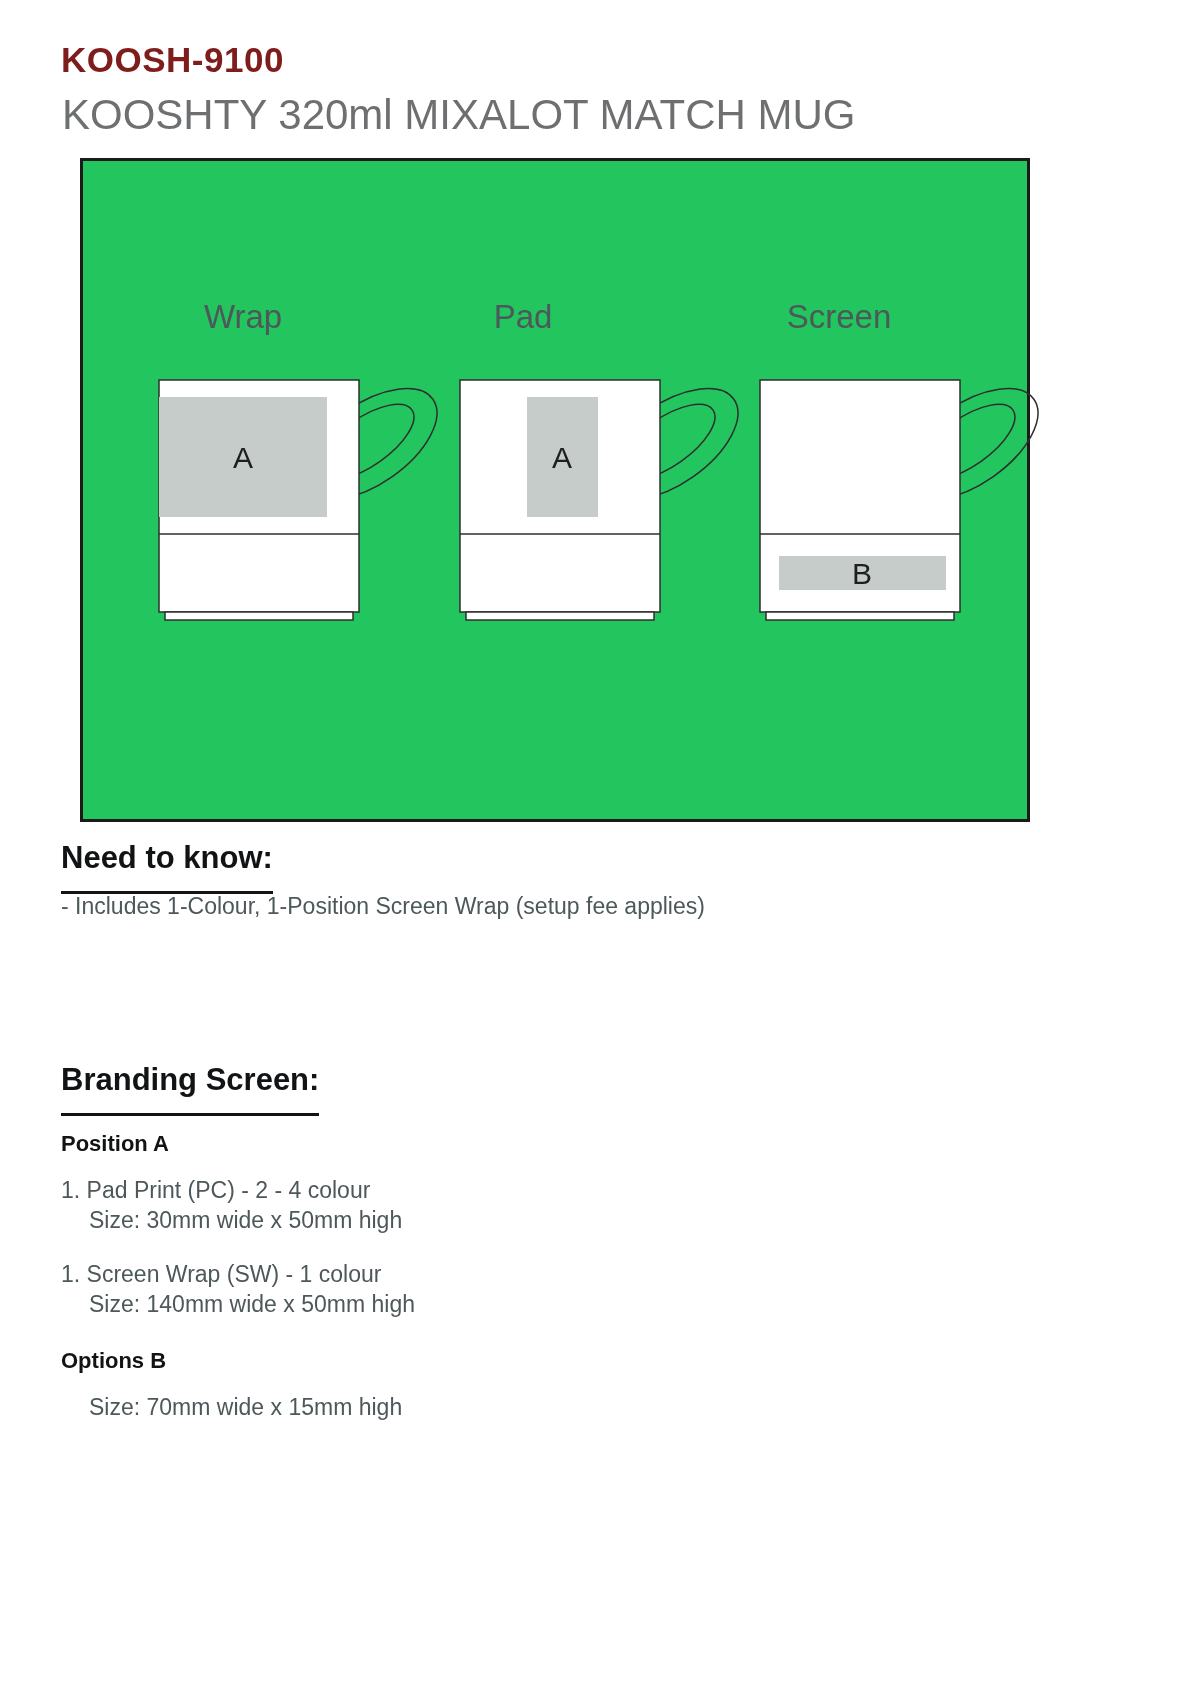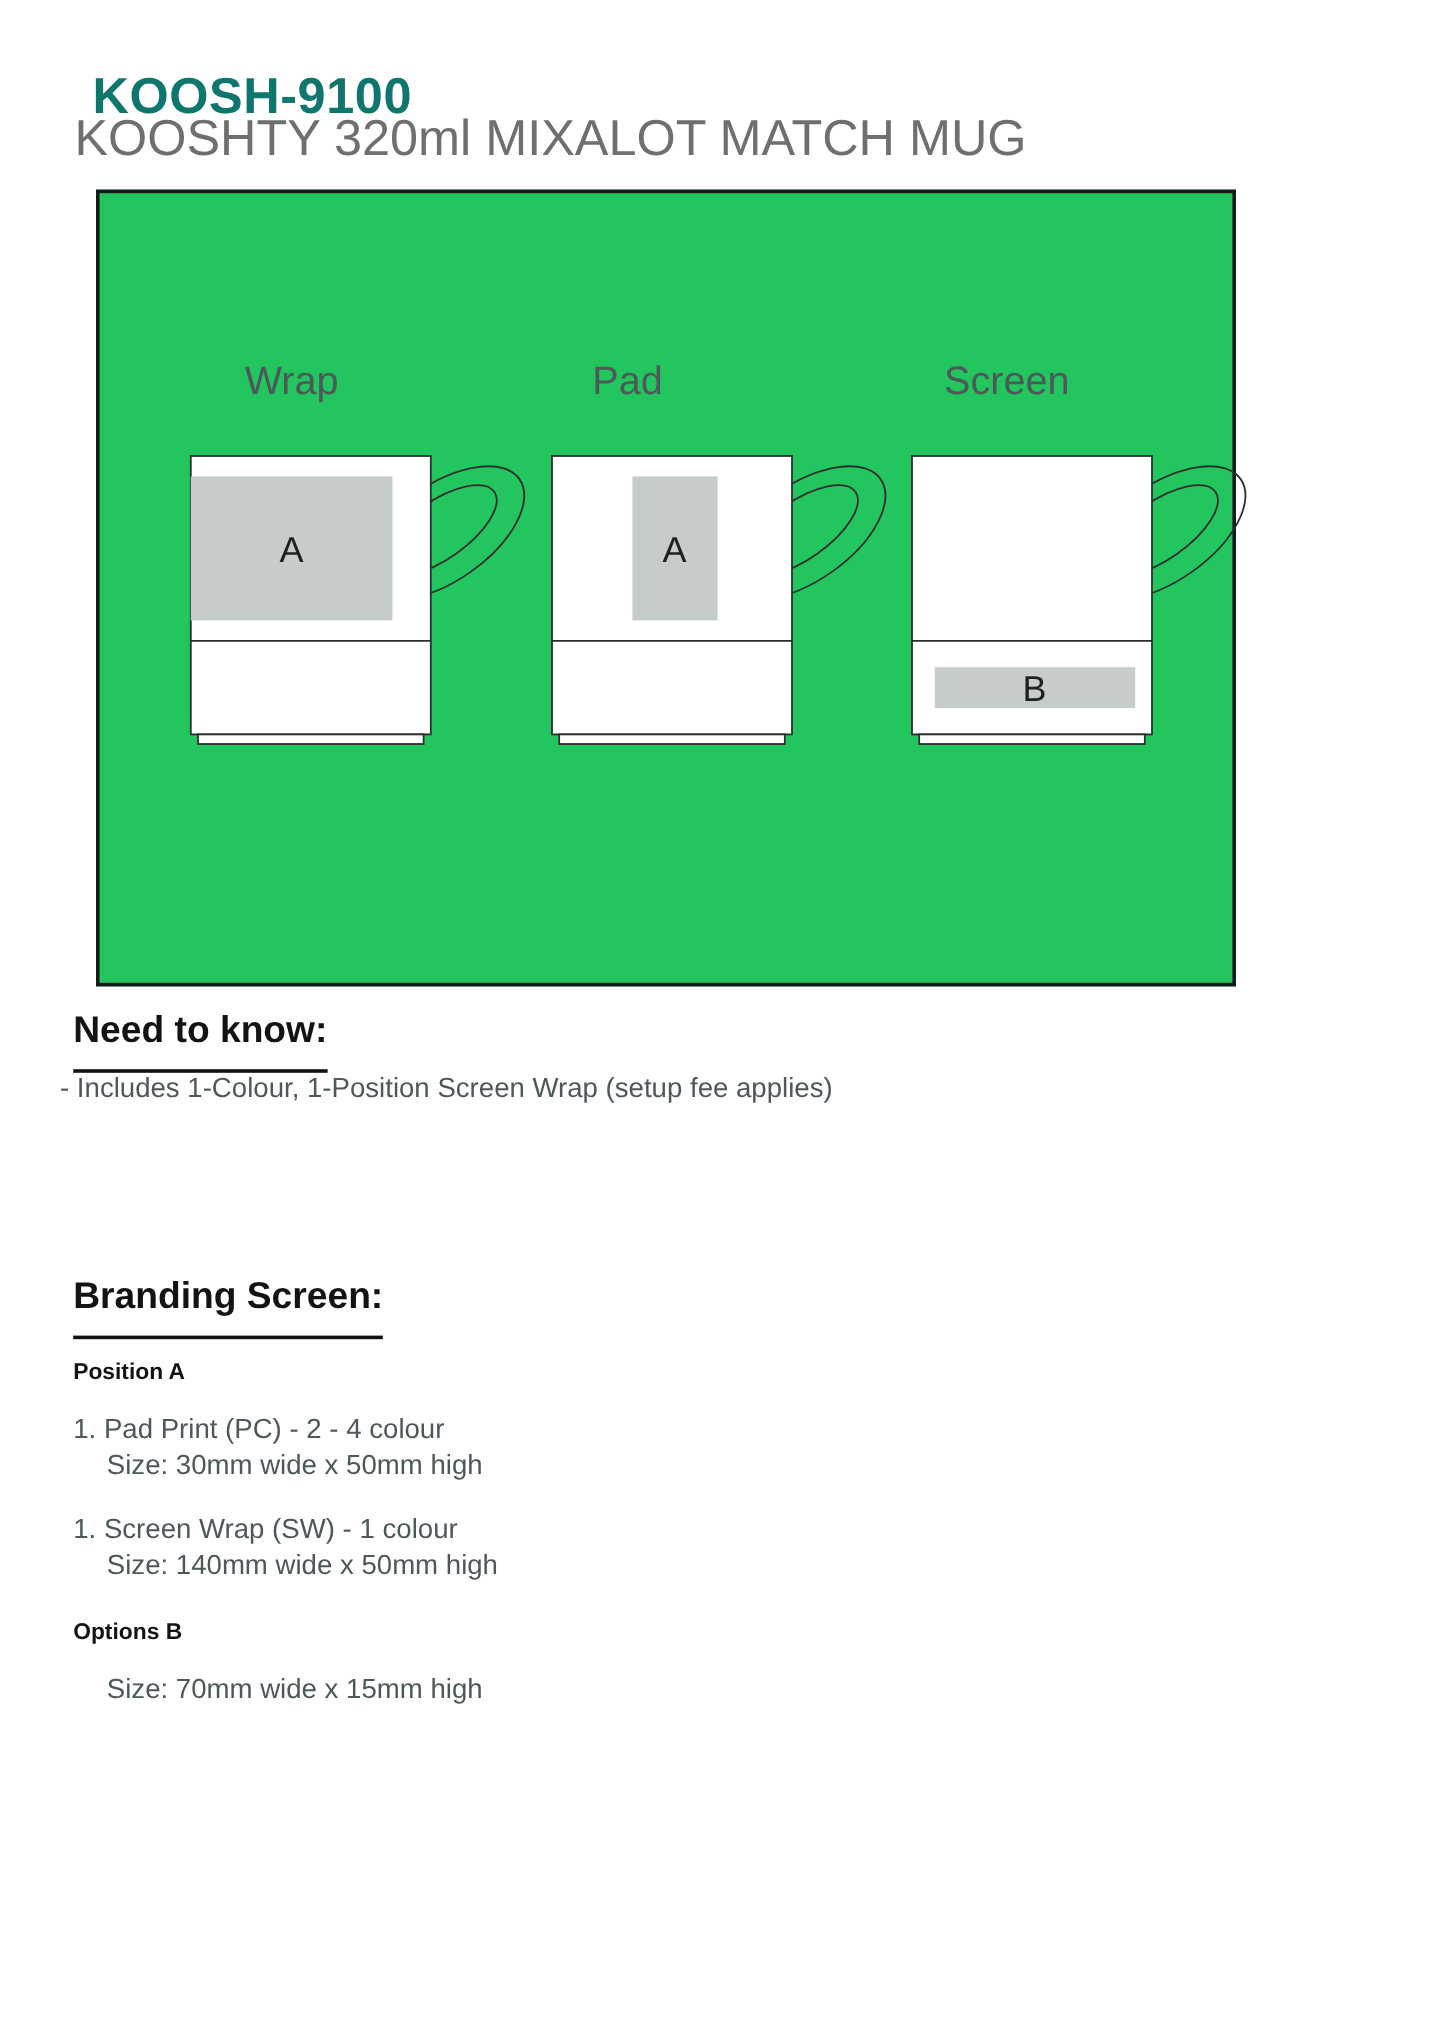--- a/index.html
+++ b/index.html
@@ -7,24 +7,24 @@
     position: relative;
     width: 1191px;
     height: 1684px;
     background: #ffffff;
     font-family: "Liberation Sans", sans-serif;
     overflow: hidden;
   }
   .product-code {
     position: absolute;
     left: 61px; top: 40px;
-    font-size: 42px;
+    font-size: 35px;
     font-weight: bold;
-    color: #0f766e;
-    margin: 16px;
+    color: #7f1d1d;
+    margin: 0;
     letter-spacing: 0.5px;
   }
   .product-name {
     position: absolute;
     left: 61px; top: 90px;
     font-size: 42px;
     font-weight: normal;
     color: #6e6f71;
     margin: 1px;
   }
@@ -69,38 +69,38 @@
     color: #111315;
   }
   .section-heading .underline {
     display: inline-block;
     border-bottom: 3px solid #111315;
     padding-bottom: 15px;
   }
   .need-heading { top: 840px; }
   .need-body {
     position: absolute;
-    left: 50px; top: 893px;
+    left: 61px; top: 893px;
     margin: 0;
     font-size: 23px;
     color: #4d585a;
   }
   .branding-heading { top: 1062px; }
   .branding-body {
     position: absolute;
     left: 61px; top: 1128px;
     font-size: 23px;
     color: #4d585a;
     line-height: 30px;
   }
   .position-title {
     font-weight: bold;
     color: #111315;
     margin: 0;
-    font-size: 19px;
+    font-size: 22px;
     line-height: 32px;
   }
   .option { margin: 15px 0 24px 0; }
   .option .line1 { margin: 0; }
   .option .line2 { margin: 0; padding-left: 28px; }
   .position-block { margin-bottom: 26px; }
 </style>
 </head>
 <body>
 

